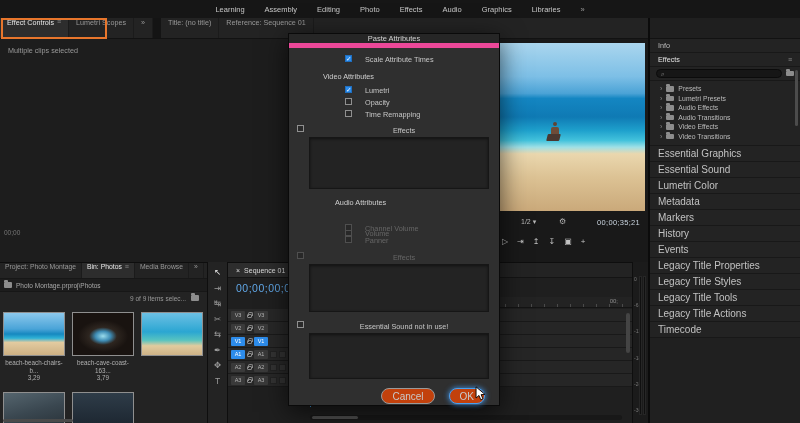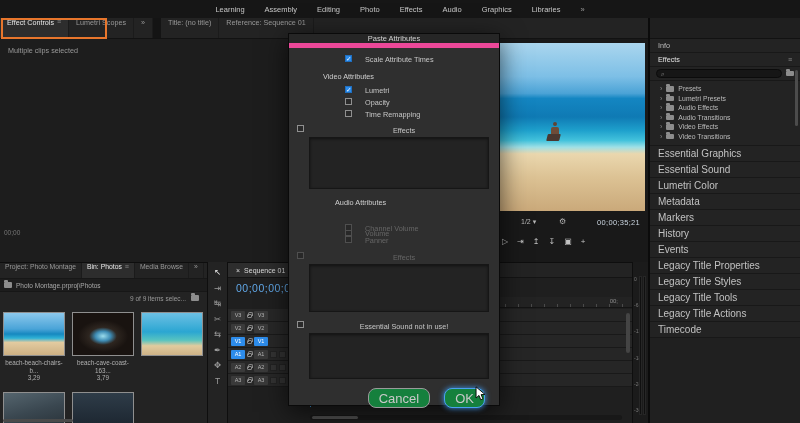--- a/index.html
+++ b/index.html
@@ -109,21 +109,21 @@
   .drow.dis{color:#666}
   .dsec{position:absolute;font-size:7.3px;color:#cfcfcf}
   .cb{width:7px;height:7px;border:1px solid #909090;background:#2a2a2a;flex:none;position:relative}
   .cb.checked{background:#2d8ceb;border-color:#1f6fc0}
   .cb.checked::after{content:"✓";position:absolute;left:0;top:-1px;font-size:6.5px;color:#fff}
   .cb.dis{border-color:#4f4f4f;background:#282828}
   .listbox{position:absolute;left:20px;right:10px;background:#232323;border:1px solid #161616;box-shadow:inset 0 1px 3px rgba(0,0,0,.5)}
   .center-label{position:absolute;left:30px;right:10px;text-align:center;font-size:7.3px;color:#c6c6c6}
   .center-label.dis{color:#666}
   .dlg-buttons{position:absolute;left:0;right:14px;top:354px;display:flex;justify-content:flex-end;gap:14px}
-  .btn{min-width:30px;padding:1.5px 10px;border:1px solid #9a9a9a;border-radius:8px;background:#15803d;font-size:13px;color:#c9c9c9;text-align:center}
+  .btn{min-width:30px;padding:1.5px 10px;border:1px solid #9a9a9a;border-radius:8px;background:#c2410c;font-size:10px;color:#c9c9c9;text-align:center}
   .btn.primary{border-color:#49a1f0;box-shadow:0 0 5px 1px rgba(64,150,235,.75)}
   .cursor{position:absolute;left:186px;top:352px;width:11px;height:16px;z-index:130}
 </style>
 </head>
 <body>
 
 <div class="abs menubar">
   <span class="mitem">Learning</span>
   <span class="mitem">Assembly</span>
   <span class="mitem">Editing</span>

